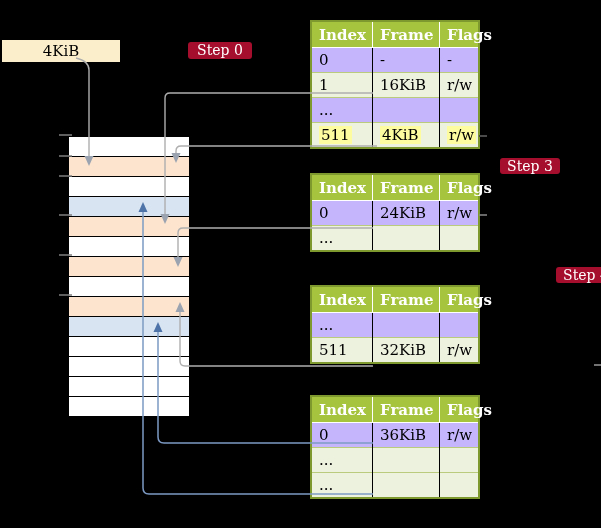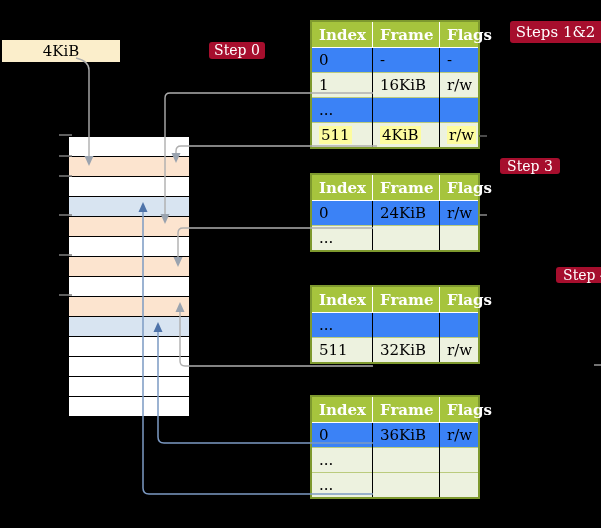--- a/index.html
+++ b/index.html
@@ -8,35 +8,35 @@
     font-family:"DejaVu Serif","Liberation Serif",serif;
   }
   .page-box{
     position:absolute;left:2px;top:40px;width:118px;height:22px;
     background:#FBEECB;color:#000;font-size:15px;line-height:22px;text-align:center;
   }
   .badge{
     position:absolute;background:#A60E2D;color:#fff;border-radius:3px;
     text-align:center;white-space:nowrap;
   }
-  .b0{left:188px;top:42px;width:56px;height:17px;font-size:14px;line-height:17px;margin-left:21px;}
+  .b0{left:188px;top:42px;width:64px;height:17px;font-size:14px;line-height:17px;}
   .b12{left:510px;top:21px;width:91px;height:22px;font-size:15px;line-height:22px;border-top-right-radius:0;border-bottom-right-radius:0;}
   .b3{left:500px;top:158px;width:60px;height:16px;font-size:14px;line-height:16px;}
   .b4{left:516px;top:267px;width:60px;height:16px;font-size:14px;line-height:16px;margin-left:40px;}
   .memcol{
     position:absolute;left:68px;top:136px;width:122px;height:281px;
     border:1px solid #000;background:#fff;box-sizing:border-box;
   }
   .mem-row{height:19px;border-bottom:1px solid #000;background:#FFFFFF;}
   .mem-row:last-child{border-bottom:none;}
   .mem-row.peach{background:#FCE4CF;}
   .mem-row.blue{background:#D8E4F1;}
   .ptable{
     position:absolute;border-collapse:collapse;table-layout:fixed;width:170px;
-    background:#3b82f6;font-size:15px;border:2px solid #7E992E;
+    background:#c4b5fd;font-size:15px;border:2px solid #7E992E;
   }
   .ptable th{
     background:#A6C43D;color:#fff;font-weight:bold;text-align:left;
     height:25px;padding:0 0 0 7px;border-right:1px solid #fff;border-bottom:1px solid #fff;
     font-size:15px;
   }
   .ptable th:last-child{border-right:none;}
   .ptable td{
     height:24px;padding:0 0 0 7px;border-right:1px solid #000;color:#000;
     vertical-align:middle;overflow:hidden;white-space:nowrap;
@@ -52,21 +52,20 @@
   .overlay{position:absolute;left:0;top:0;pointer-events:none;}
 </style>
 </head>
 <body>
 
 <div class="canvas">
 
   <div class="page-box">4KiB</div>
 
   <div class="badge b0">Step 0</div>
-  <div class="badge b12">Steps 1&amp;2</div>
   <div class="badge b3">Step 3</div>
   <div class="badge b4">Step 4</div>
 
   <div class="memcol" id="memcol">
       <div class="mem-row white"></div>
       <div class="mem-row peach"></div>
       <div class="mem-row white"></div>
       <div class="mem-row blue"></div>
       <div class="mem-row peach"></div>
       <div class="mem-row white"></div>

